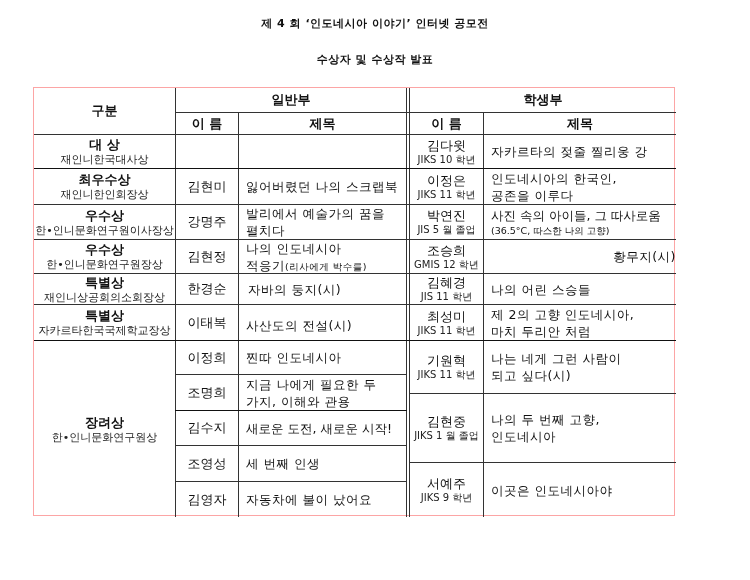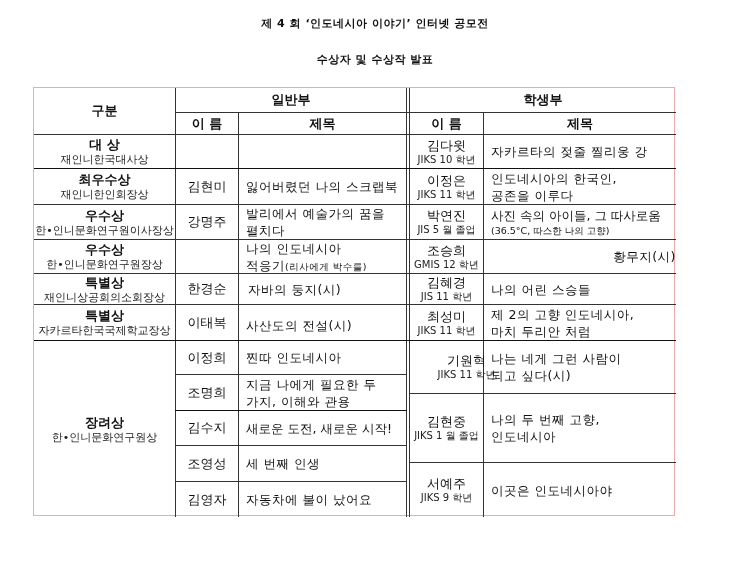--- a/index.html
+++ b/index.html
@@ -184,20 +184,23 @@
   </div>
   <div class="cell left" style="left:450px; top:117px; width:192px; height:34px;">
     <div class="work" style="letter-spacing:0;">사진 속의 아이들, 그 따사로움</div>
     <div class="work-small">(36.5°C, 따스한 나의 고향)</div>
   </div>
 
   <div class="cell center" style="left:0; top:152px; width:141px; height:33px;">
     <div class="cat-main">우수상</div>
     <div class="cat-sub">한•인니문화연구원장상</div>
   </div>
+  <div class="cell center" style="left:142px; top:152px; width:62px; height:33px;">
+    <div class="name">김현정</div>
+  </div>
   <div class="cell left" style="left:205px; top:152px; width:167px; height:33px;">
     <div class="work">나의 인도네시아</div>
     <div class="work"><span>적응기</span><span class="work-small">(리사에게 박수를)</span></div>
   </div>
   <div class="cell center" style="left:376px; top:152px; width:73px; height:33px;">
     <div class="name">조승희</div>
     <div class="school">GMIS 12 학년</div>
   </div>
   <div class="cell left" style="left:450px; top:152px; width:192px; height:33px;align-items:flex-end;">
     <div class="work">황무지(시)</div>
@@ -274,21 +277,21 @@
     <div class="work">세 번째 인생</div>
   </div>
 
   <div class="cell center" style="left:142px; top:394px; width:62px; height:35px;">
     <div class="name">김영자</div>
   </div>
   <div class="cell left" style="left:205px; top:394px; width:167px; height:35px;">
     <div class="work">자동차에 불이 났어요</div>
   </div>
 
-  <div class="cell center" style="left:396px; top:253px; width:73px; height:52px;">
+  <div class="cell center" style="left:376px; top:253px; width:73px; height:52px;">
     <div class="name">기원혁</div>
     <div class="school">JIKS 11 학년</div>
   </div>
   <div class="cell left" style="left:450px; top:253px; width:192px; height:52px;">
     <div class="work">나는 네게 그런 사람이</div>
     <div class="work">되고 싶다(시)</div>
   </div>
 
   <div class="cell center" style="left:376px; top:306px; width:73px; height:68px;">
     <div class="name">김현중</div>

